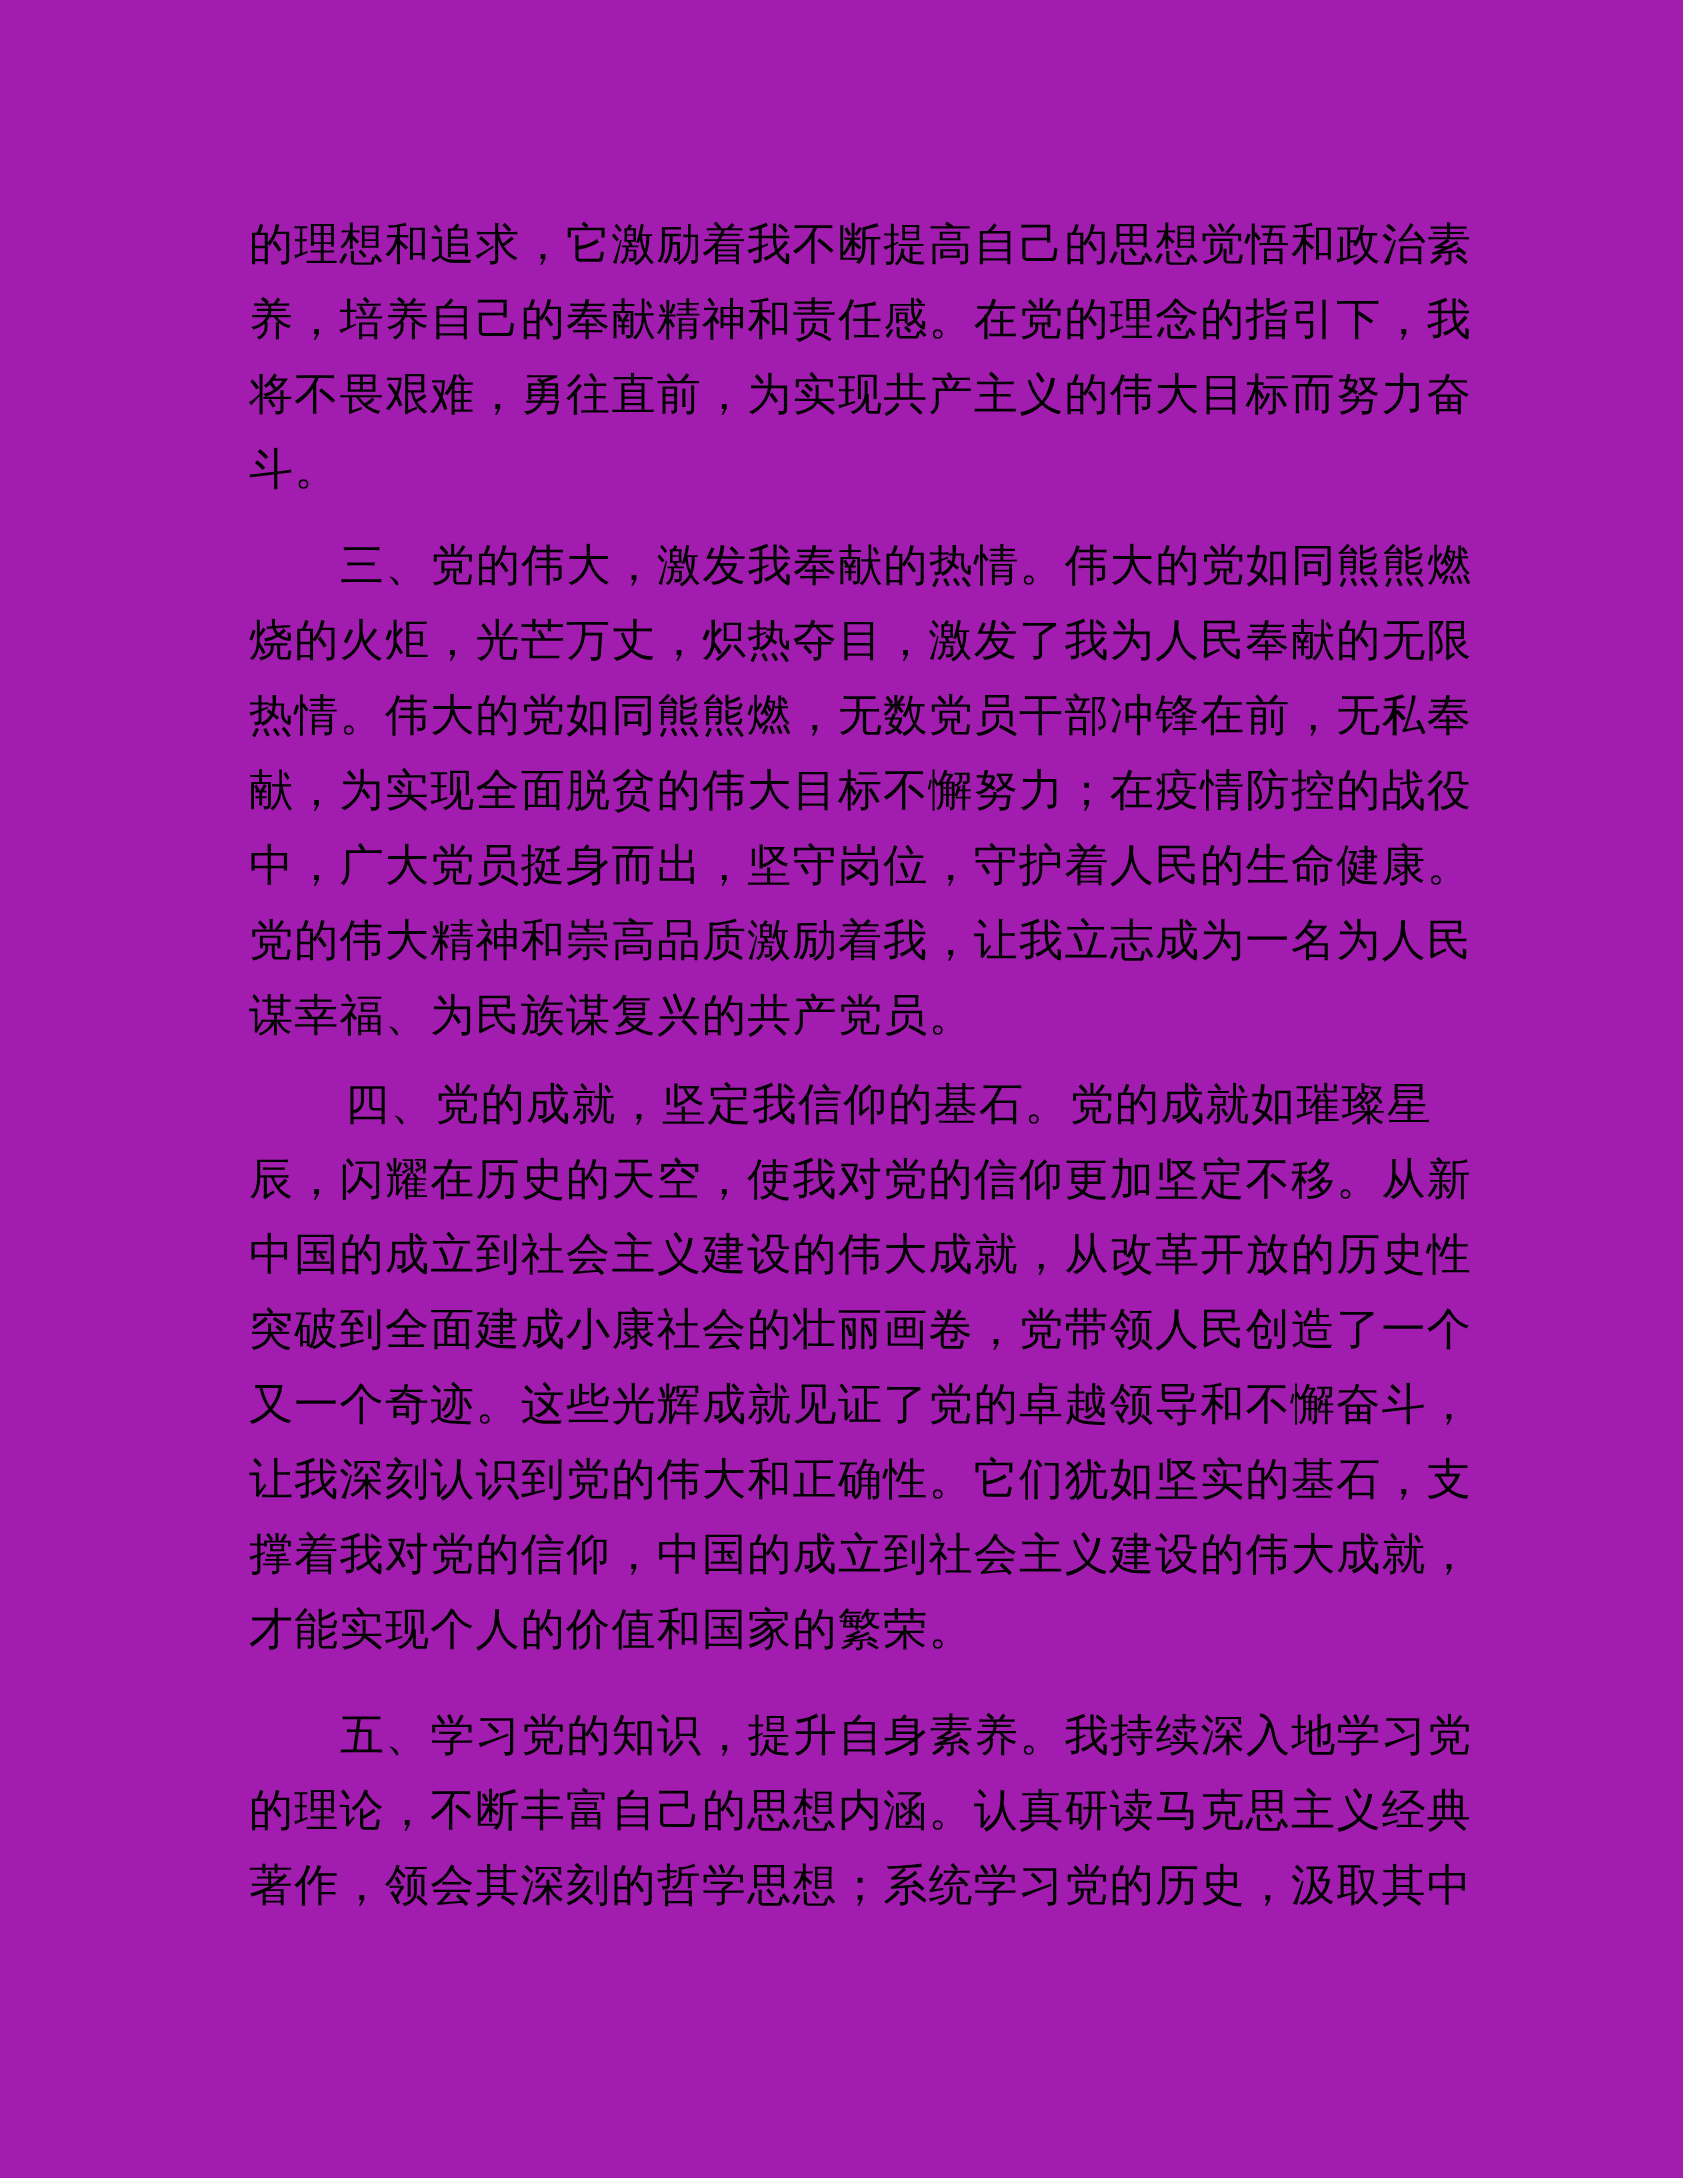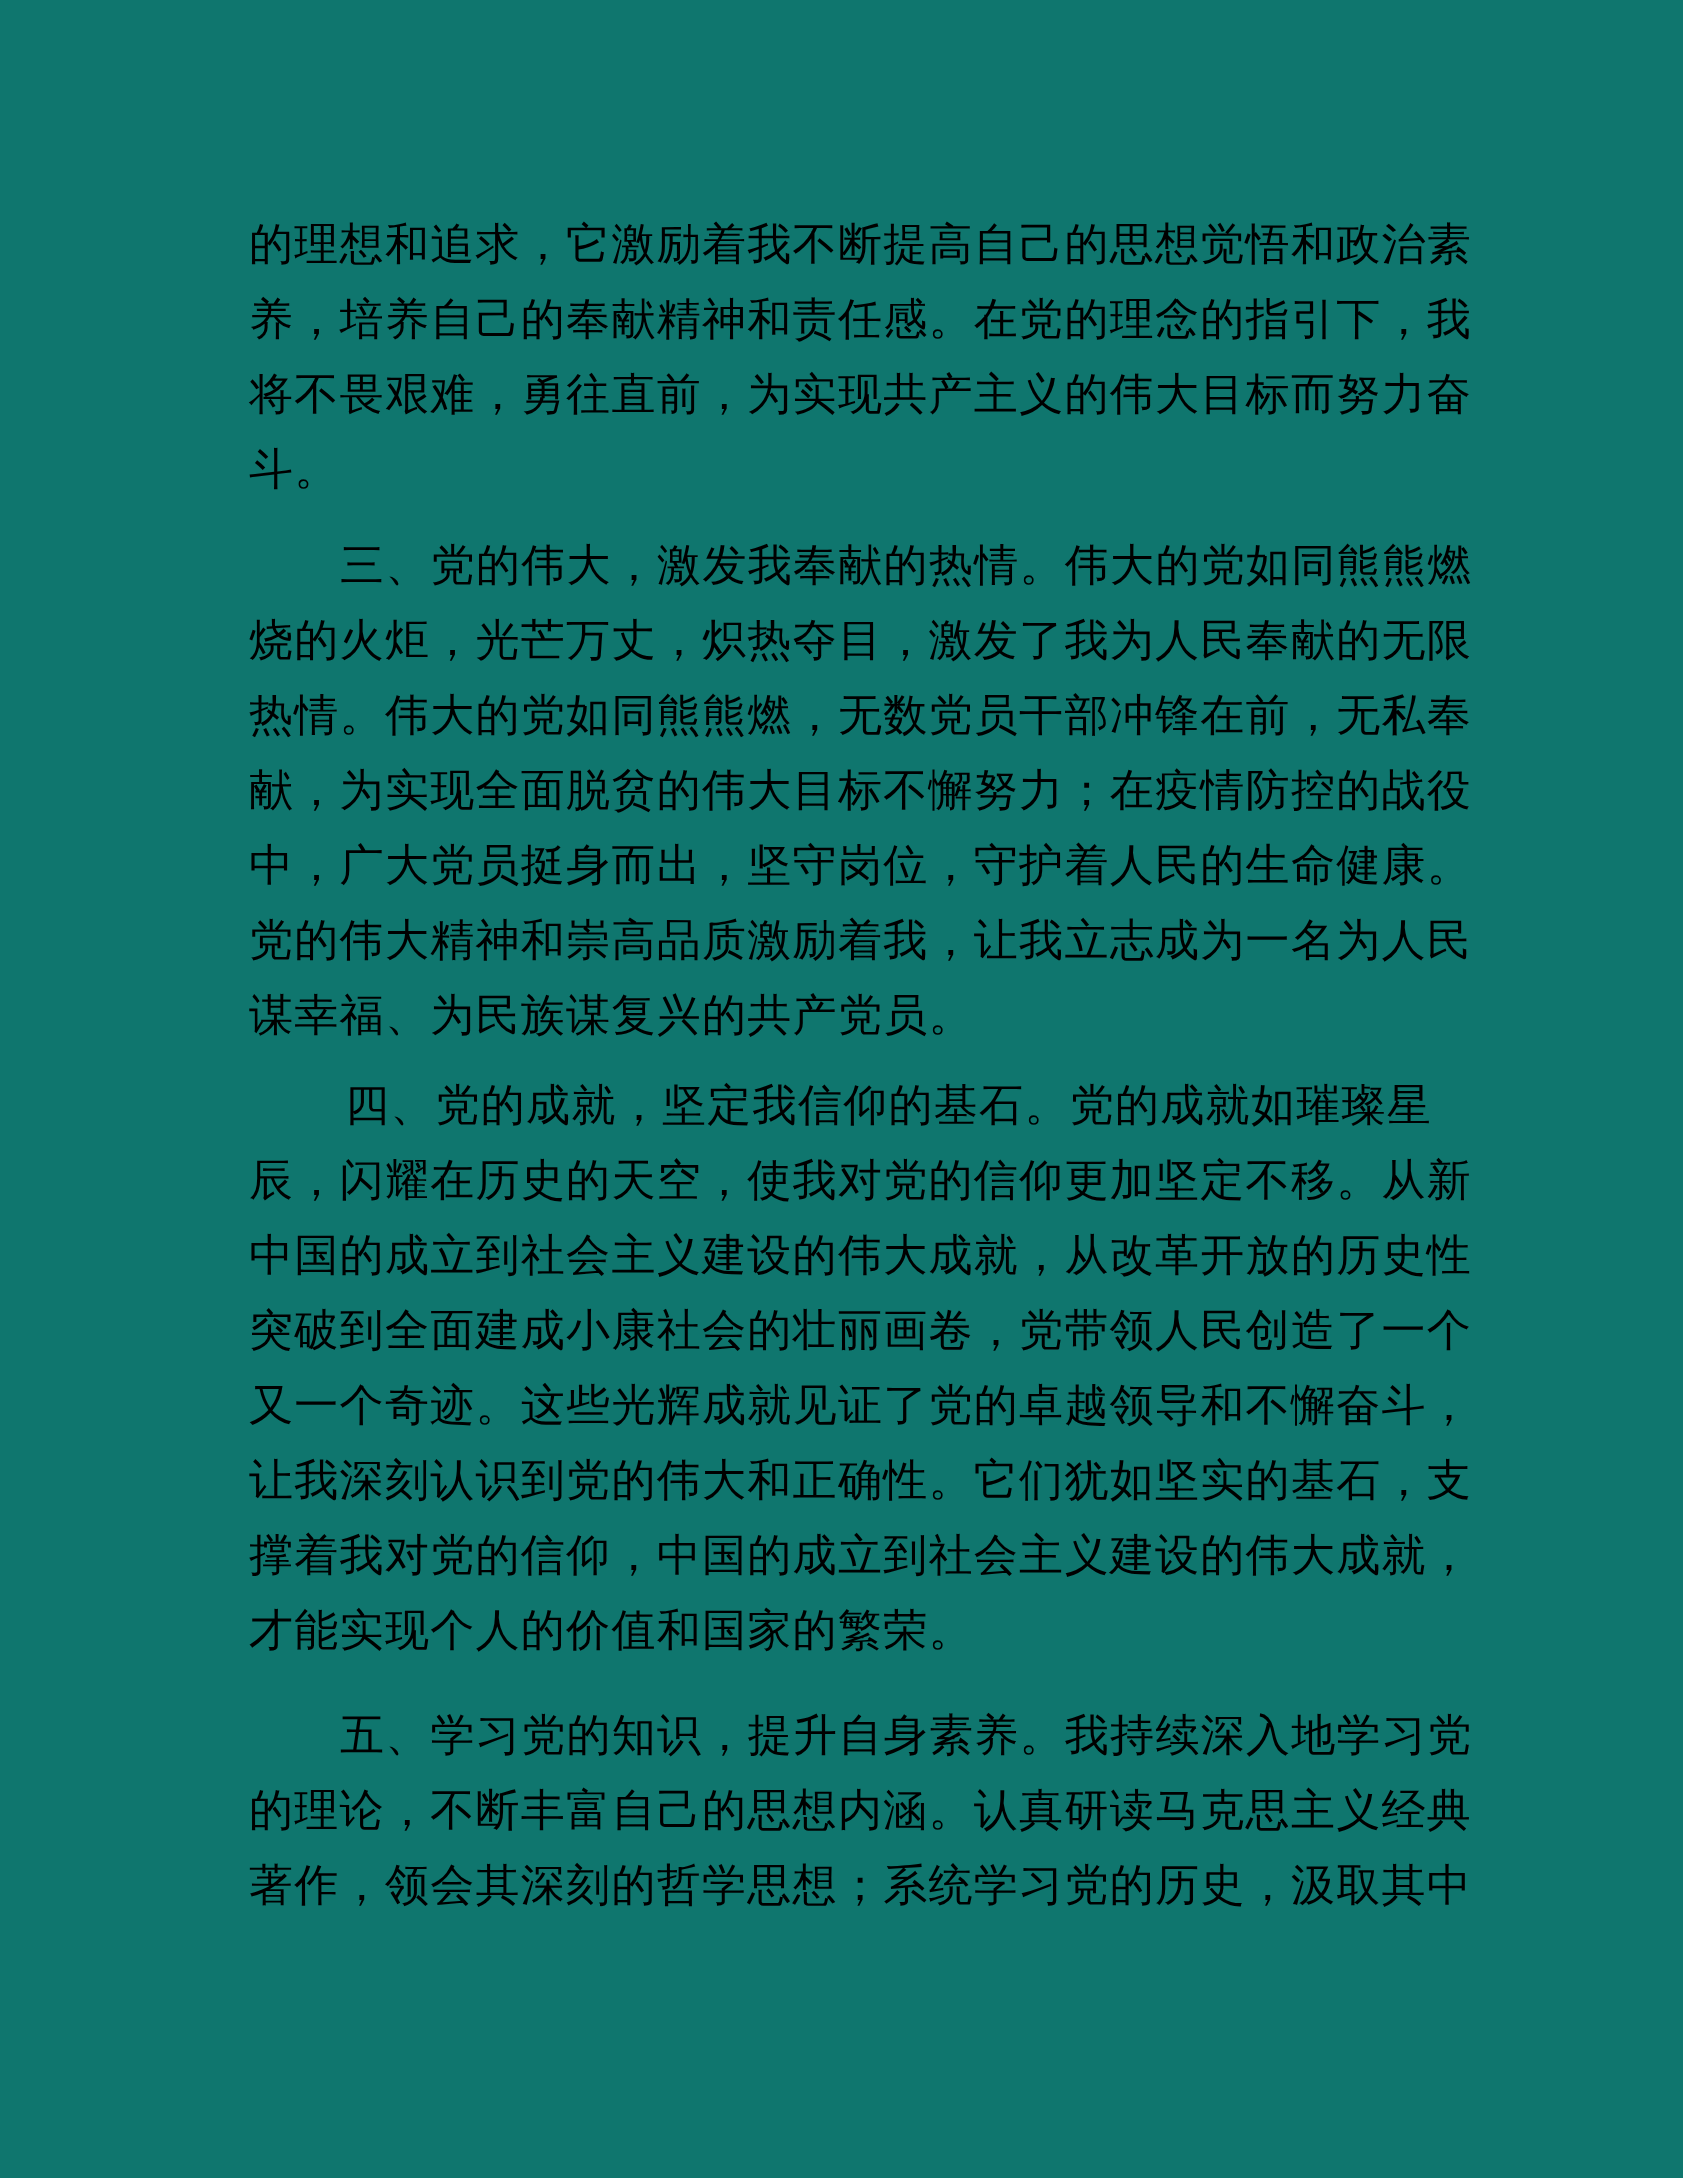--- a/index.html
+++ b/index.html
@@ -14,42 +14,42 @@
     overflow: hidden;
     font-family: "DejaVu Sans", "Liberation Sans", sans-serif;
     color: #000000;
   }
   .page {
     position: absolute;
     left: 0;
     top: 0;
     width: 1683px;
     height: 2178px;
-    background: #0f766e;
+    background: #a21caf;
   }
   .para {
     position: absolute;
     left: 249px;
     width: 1188px;
   }
   .line {
     display: block;
     height: 75px;
     line-height: 75px;
     font-size: 44px;
     white-space: nowrap;
     letter-spacing: 1.3px;
   }
   .line.indent {
     padding-left: 91px;
     text-align: center;
   }
   #para-1 { top: 206px; }
   #para-3 { top: 527px; }
-  #para-4 { top: 1067px; }
+  #para-4 { top: 1067px; font-family: Liberation Serif, serif; }
   #para-5 { top: 1697px; }
 </style>
 </head>
 <body>
 
 <div class="page">
 
   <div class="para" id="para-1">
     <span class="line">的理想和追求，它激励着我不断提高自己的思想觉悟和政治素</span>
     <span class="line">养，培养自己的奉献精神和责任感。在党的理念的指引下，我</span>

